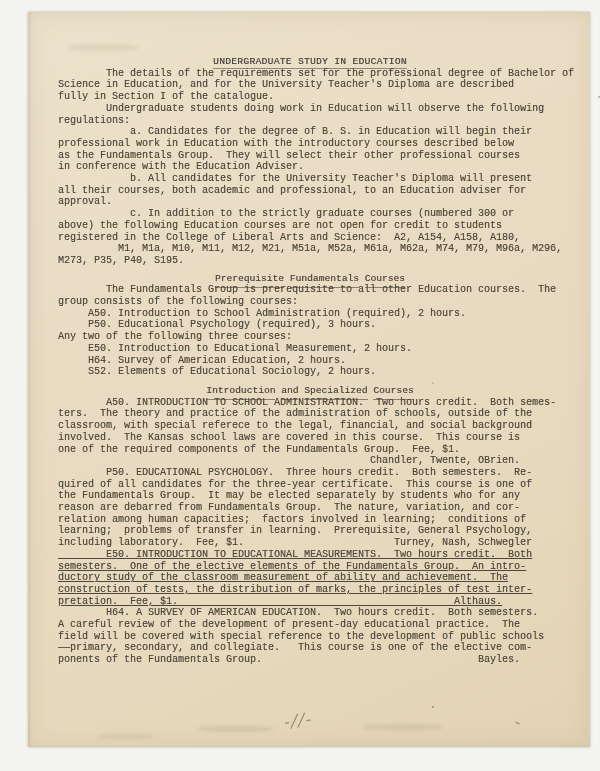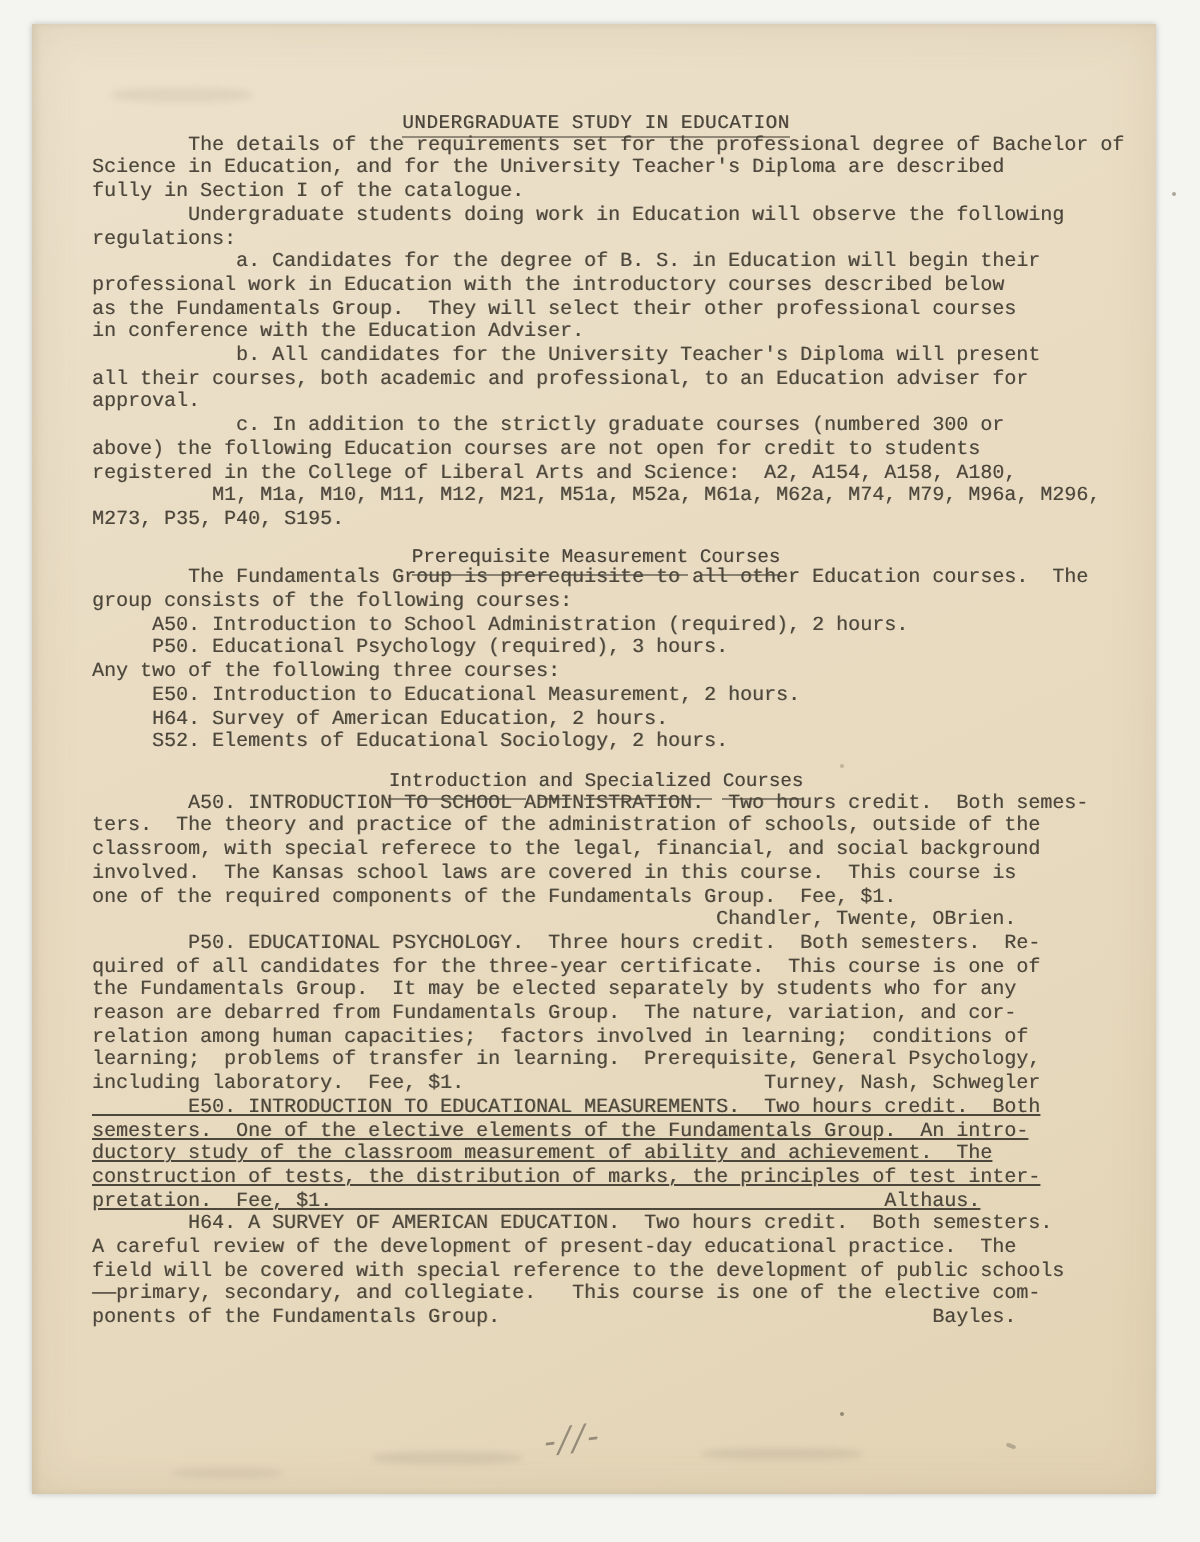--- a/index.html
+++ b/index.html
@@ -5,21 +5,21 @@
   html,body{margin:0;padding:0;}
   .stage{
     position:relative;
     width:600px;height:771px;
     background:#f4f4f1;
     overflow:hidden;
     font-family:"Liberation Mono", monospace;
   }
   .paper{
     position:absolute;
-    left:16px;top:12px;
+    left:28px;top:12px;
     width:562px;height:735px;
     background:linear-gradient(155deg,#ece1cb 0%,#e9dcc3 35%,#e7d9bd 70%,#e2d3b4 100%);
     box-shadow:0 0 3px rgba(0,0,0,0.22), inset 0 0 24px rgba(146,124,86,0.15), inset 2px 0 3px rgba(120,100,70,0.12);
     padding:44px 28px 0 30px;
     box-sizing:border-box;
     color:#4a443a;
   }
   .title{
     text-align:center;
     font-size:9.6px;line-height:11.7px;
@@ -83,21 +83,21 @@
 in conference with the Education Adviser.
             b. All candidates for the University Teacher's Diploma will present
 all their courses, both academic and professional, to an Education adviser for
 approval.
             c. In addition to the strictly graduate courses (numbered 300 or
 above) the following Education courses are not open for credit to students
 registered in the College of Liberal Arts and Science:  A2, A154, A158, A180,
           M1, M1a, M10, M11, M12, M21, M51a, M52a, M61a, M62a, M74, M79, M96a, M296,
 M273, P35, P40, S195.</pre>
 
-    <div class="heading h1"><span class="uw">Prerequisite</span> <span class="uw">Measurement</span> <span class="uw">Courses</span></div>
+    <div class="heading h1"><span class="uw">Prerequisite</span> <span class="uw">Fundamentals</span> <span class="uw">Courses</span></div>
 
     <pre class="t list">        The Fundamentals Group is prerequisite to all other Education courses.  The
 group consists of the following courses:
      A50. Introduction to School Administration (required), 2 hours.
      P50. Educational Psychology (required), 3 hours.
 Any two of the following three courses:
      E50. Introduction to Educational Measurement, 2 hours.
      H64. Survey of American Education, 2 hours.
      S52. Elements of Educational Sociology, 2 hours.</pre>
 

